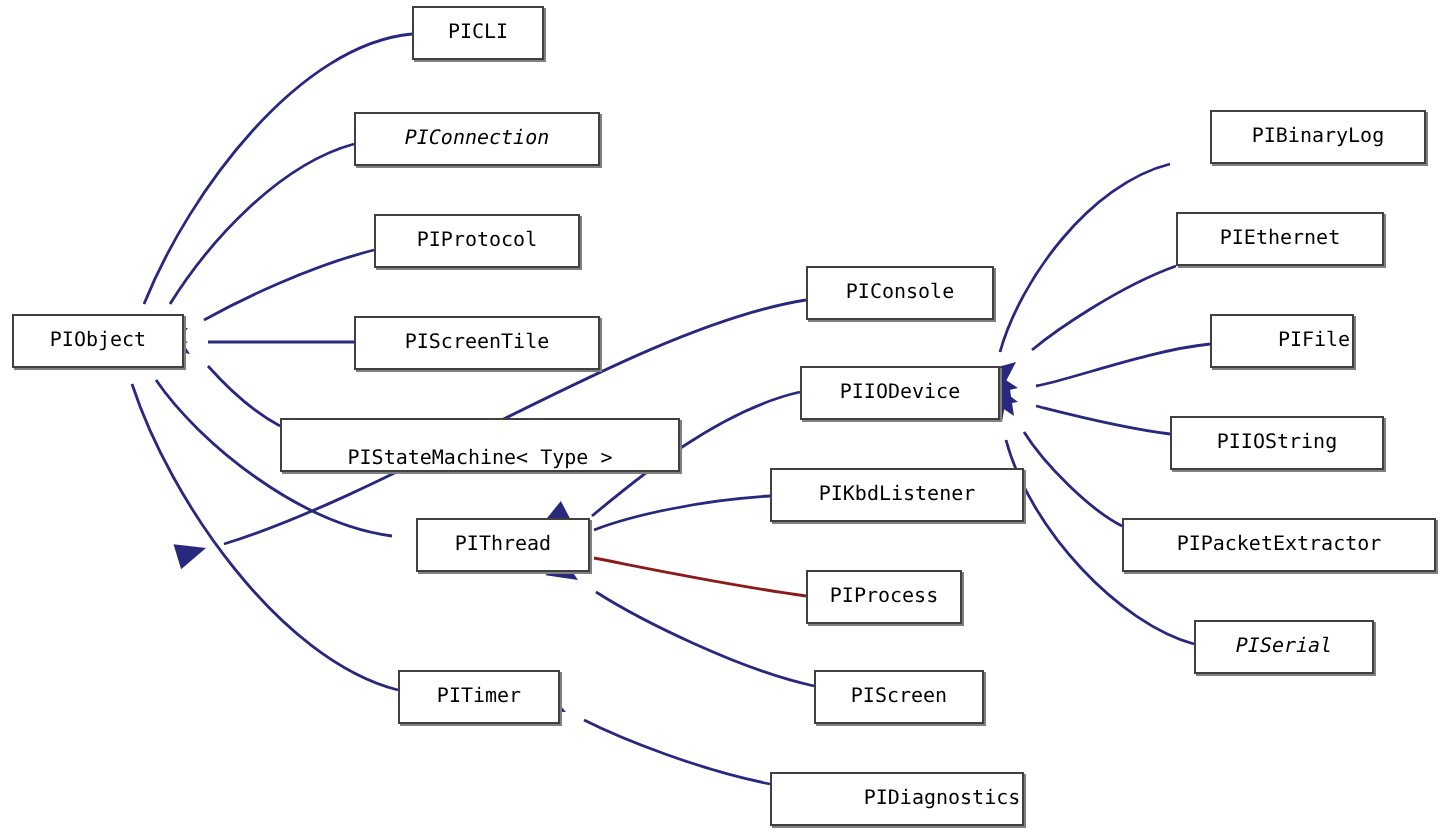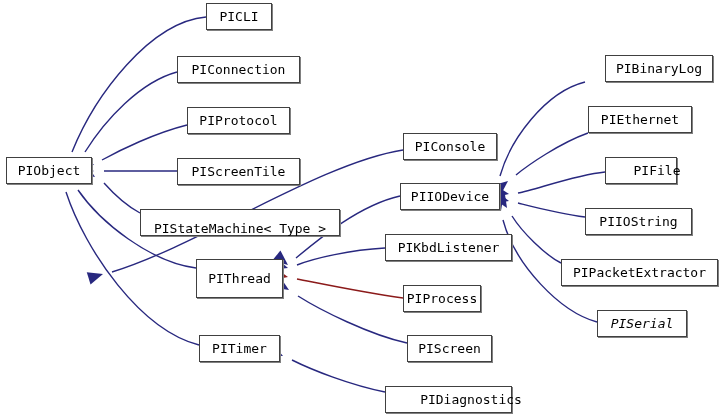--- a/index.html
+++ b/index.html
@@ -25,21 +25,21 @@
   .node-box {
     position: absolute;
     box-sizing: border-box;
     background: #ffffff;
     border: 1px solid #404040;
     box-shadow: 1px 1px 0 0 #808080;
     display: flex;
     align-items: center;
     justify-content: center;
     color: #000000;
-    font-size: 13px;
+    font-size: 10px;
     line-height: 1;
     letter-spacing: 0px;
     white-space: nowrap;
     z-index: 5;
   }
   .node-label {
     display: block;
     padding: 0 4px;
   }
 </style>
@@ -88,33 +88,33 @@
       <path d="M 597,322 C 560,312 515,265 503,220" fill="none" stroke="#28287f" stroke-width="1.4"></path>
       <polygon points="0,0 15,-6.5 15,6.5" fill="#28287f" transform="translate(501,211) rotate(256)"></polygon>
     </svg>
 
   <div class="node-box" style="left: 6px; top: 157px; width: 86px; height: 27px;">
     <span class="node-label">PIObject</span>
   </div>
   <div class="node-box" style="left: 206px; top: 3px; width: 66px; height: 27px;">
     <span class="node-label">PICLI</span>
   </div>
-  <div class="node-box" style="left: 177px; top: 56px; width: 123px; height: 27px;">
+  <div class="node-box" style="left: 177px; top: 56px; width: 123px; height: 27px; font-style: italic;">
     <span class="node-label">PIConnection</span>
   </div>
   <div class="node-box" style="left: 187px; top: 107px; width: 103px; height: 27px;">
     <span class="node-label">PIProtocol</span>
   </div>
   <div class="node-box" style="left: 177px; top: 158px; width: 123px; height: 27px;">
     <span class="node-label">PIScreenTile</span>
   </div>
   <div class="node-box" style="left: 140px; top: 209px; width: 200px; height: 27px; align-items: flex-end;">
     <span class="node-label">PIStateMachine&lt; Type &gt;</span>
   </div>
-  <div class="node-box" style="left: 196px; top: 259px; width: 87px; height: 39px;">
+  <div class="node-box" style="left: 208px; top: 259px; width: 87px; height: 27px;">
     <span class="node-label">PIThread</span>
   </div>
   <div class="node-box" style="left: 199px; top: 335px; width: 81px; height: 27px;">
     <span class="node-label">PITimer</span>
   </div>
   <div class="node-box" style="left: 403px; top: 133px; width: 94px; height: 27px;">
     <span class="node-label">PIConsole</span>
   </div>
   <div class="node-box" style="left: 400px; top: 183px; width: 100px; height: 27px;">
     <span class="node-label">PIIODevice</span>

